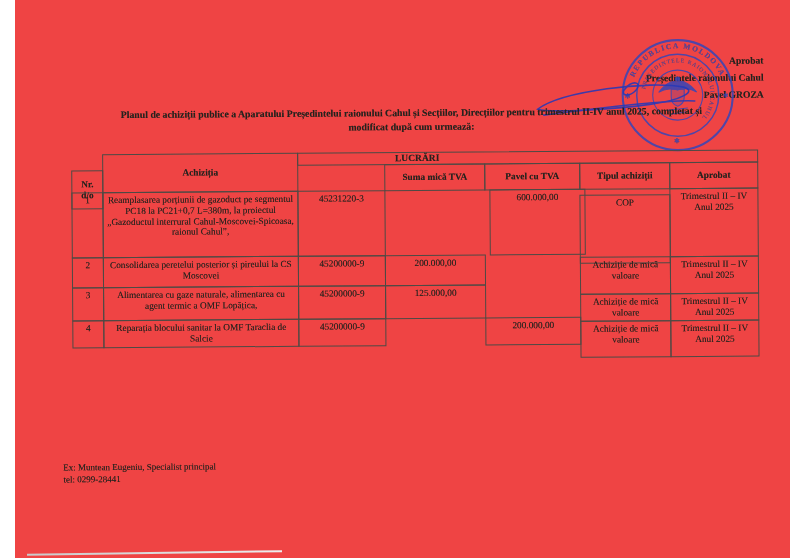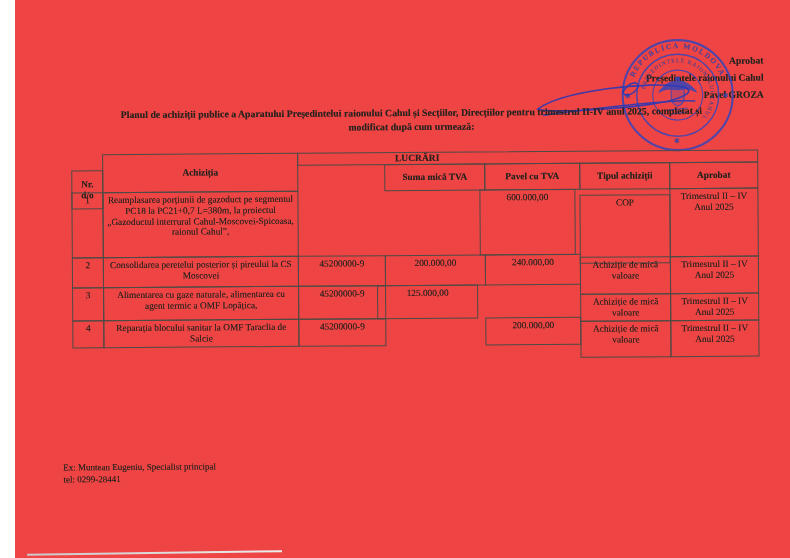--- a/index.html
+++ b/index.html
@@ -126,36 +126,36 @@
       </div>
       <div class="c vc b" style="left:508px;top:12px;width:91px;height:27px">
         <span>Tipul achiziții</span>
       </div>
       <div class="c vc b" style="left:598px;top:12px;width:89px;height:27px">
         <span>Aprobat</span>
       </div>
 
       <div class="c" style="left:0;top:38px;width:32px;height:66px">1</div>
       <div class="c" style="left:31px;top:38px;width:196px;height:66px">Reamplasarea porțiunii de gazoduct pe segmentul PC18 la PC21+0,7 L=380m, la proiectul „Gazoductul interrural Cahul-Moscovei-Spicoasa, raionul Cahul”,</div>
-      <div class="c" style="left:408px;top:38px;width:96px;height:66px">600.000,00</div>
+      <div class="c" style="left:226px;top:38px;width:88px;height:66px">45231220-3</div>
+      <div class="c" style="left:418px;top:38px;width:96px;height:66px">600.000,00</div>
       <div class="c" style="left:508px;top:44px;width:91px;height:69px">COP</div>
       <div class="c" style="left:598px;top:38px;width:89px;height:69px">Trimestrul II – IV Anul 2025</div>
 
       <div class="c" style="left:0;top:103px;width:32px;height:31px">2</div>
       <div class="c" style="left:31px;top:103px;width:196px;height:31px">Consolidarea peretelui posterior și pireului la CS Moscovei</div>
       <div class="c" style="left:226px;top:103px;width:88px;height:31px">45200000-9</div>
       <div class="c" style="left:313px;top:103px;width:101px;height:31px">200.000,00</div>
-      <div class="c" style="left:413px;top:103px;width:96px;height:31px">240.000,00</div>
       <div class="c" style="left:508px;top:106px;width:91px;height:38px">Achiziție de mică valoare</div>
       <div class="c" style="left:598px;top:106px;width:89px;height:38px">Trimestrul II – IV Anul 2025</div>
 
       <div class="c" style="left:0;top:133px;width:32px;height:34px">3</div>
       <div class="c" style="left:31px;top:133px;width:196px;height:34px">Alimentarea cu gaze naturale, alimentarea cu agent termic a OMF Lopățica,</div>
       <div class="c" style="left:226px;top:133px;width:88px;height:34px">45200000-9</div>
-      <div class="c" style="left:305px;top:133px;width:101px;height:34px">125.000,00</div>
+      <div class="c" style="left:313px;top:133px;width:101px;height:34px">125.000,00</div>
       <div class="c" style="left:508px;top:143px;width:91px;height:28px">Achiziție de mică valoare</div>
       <div class="c" style="left:598px;top:143px;width:89px;height:28px">Trimestrul II – IV Anul 2025</div>
 
       <div class="c" style="left:0;top:166px;width:32px;height:28px">4</div>
       <div class="c" style="left:31px;top:166px;width:196px;height:28px">Reparația blocului sanitar la OMF Taraclia de Salcie</div>
       <div class="c" style="left:226px;top:166px;width:88px;height:28px">45200000-9</div>
       <div class="c" style="left:413px;top:166px;width:96px;height:28px">200.000,00</div>
       <div class="c" style="left:508px;top:170px;width:91px;height:37px">Achiziție de mică valoare</div>
       <div class="c" style="left:598px;top:170px;width:89px;height:37px">Trimestrul II – IV Anul 2025</div>
     </div>

